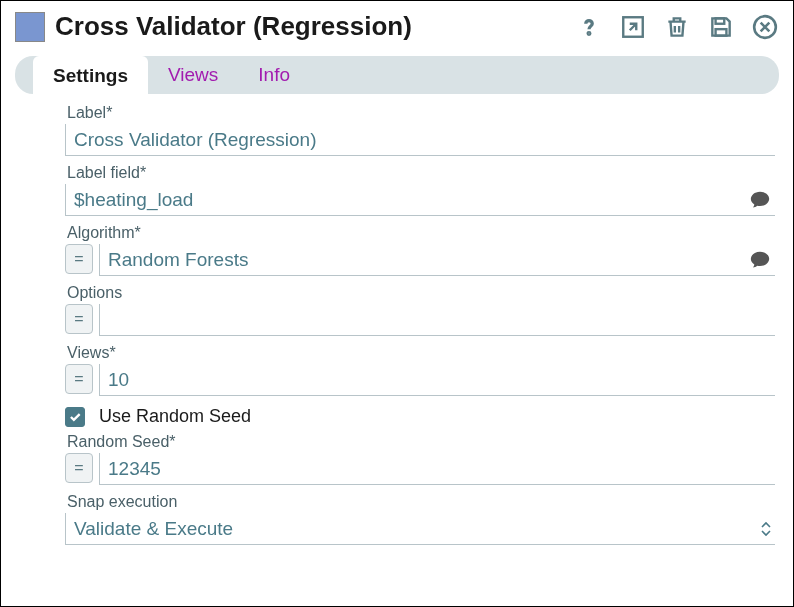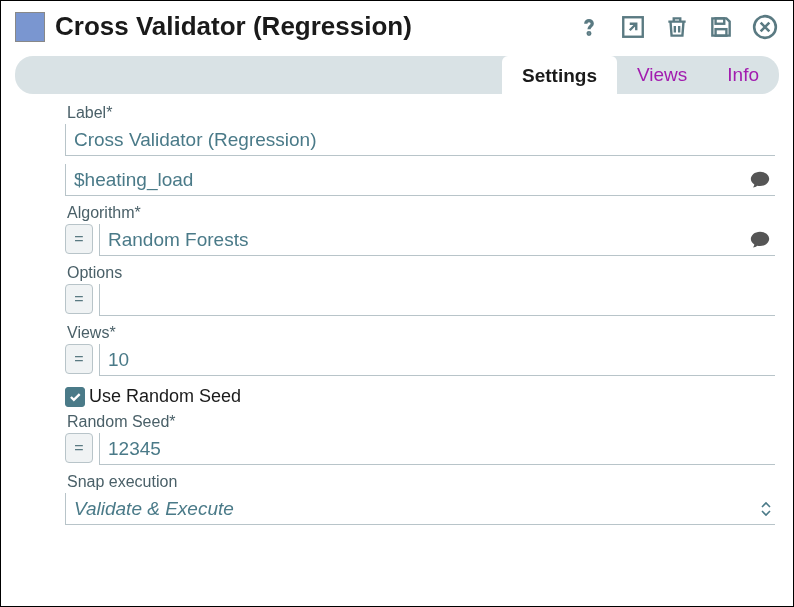--- a/index.html
+++ b/index.html
@@ -51,21 +51,20 @@
     }
     .titlebar-icon svg { width: 26px; height: 26px; }
     .tabs {
       display: flex;
       background: #d9e2e5;
       border-radius: 18px;
       margin: 6px 14px 0 14px;
       align-items: center;
       height: 38px;
       padding-left: 18px;
-      justify-content: flex-end;
     }
     .tab {
       padding: 8px 20px;
       font-size: 19px;
       color: #a21caf;
       cursor: pointer;
       font-weight: 400;
     }
     .tab.active {
       background: #fff;
@@ -133,21 +132,21 @@
       top: 50%;
       transform: translateY(-50%);
       width: 22px;
       height: 22px;
       color: #555;
       cursor: pointer;
     }
     .checkbox-row {
       display: flex;
       align-items: center;
-      gap: 4px;
+      gap: 14px;
       margin: 10px 0 6px 0;
     }
     .checkbox {
       width: 20px;
       height: 20px;
       border: 1px solid #4a7a88;
       border-radius: 3px;
       background: #4a7a88;
       display: flex;
       align-items: center;
@@ -168,21 +167,20 @@
       width: 100%;
       border: none;
       border-left: 1px solid #b8c4c9;
       border-bottom: 1px solid #b8c4c9;
       padding: 5px 8px;
       font-size: 19px;
       color: #4a7a88;
       background: transparent;
       outline: none;
       height: 32px;
-      font-style: italic;
     }
     .spinner {
       position: absolute;
       right: 4px;
       top: 50%;
       transform: translateY(-50%);
       display: flex;
       flex-direction: column;
       gap: 1px;
       cursor: pointer;
@@ -242,20 +240,21 @@
     <div class="field">
       <div class="field-label">Label*</div>
       <div class="field-row">
         <div class="input-wrap">
           <input class="text-input" value="Cross Validator (Regression)" style="">
         </div>
       </div>
     </div>
 
     <div class="field">
+      <div class="field-label">Label field*</div>
       <div class="field-row">
         <div class="input-wrap">
           <input class="text-input" value="$heating_load" style="">
           <span class="suggest-icon">
             <svg viewBox="0 0 24 24" fill="currentColor">
                 <path d="M12 3C6 3 2 7 2 11c0 2.4 1.5 4.5 3.8 5.9-.2 1.3-.9 2.6-1.7 3.4 1.9-.2 3.6-1 4.9-2 .9.2 1.9.3 3 .3 6 0 10-4 10-8s-4-7.6-10-7.6z"></path>
               </svg>
           </span>
         </div>
       </div>

